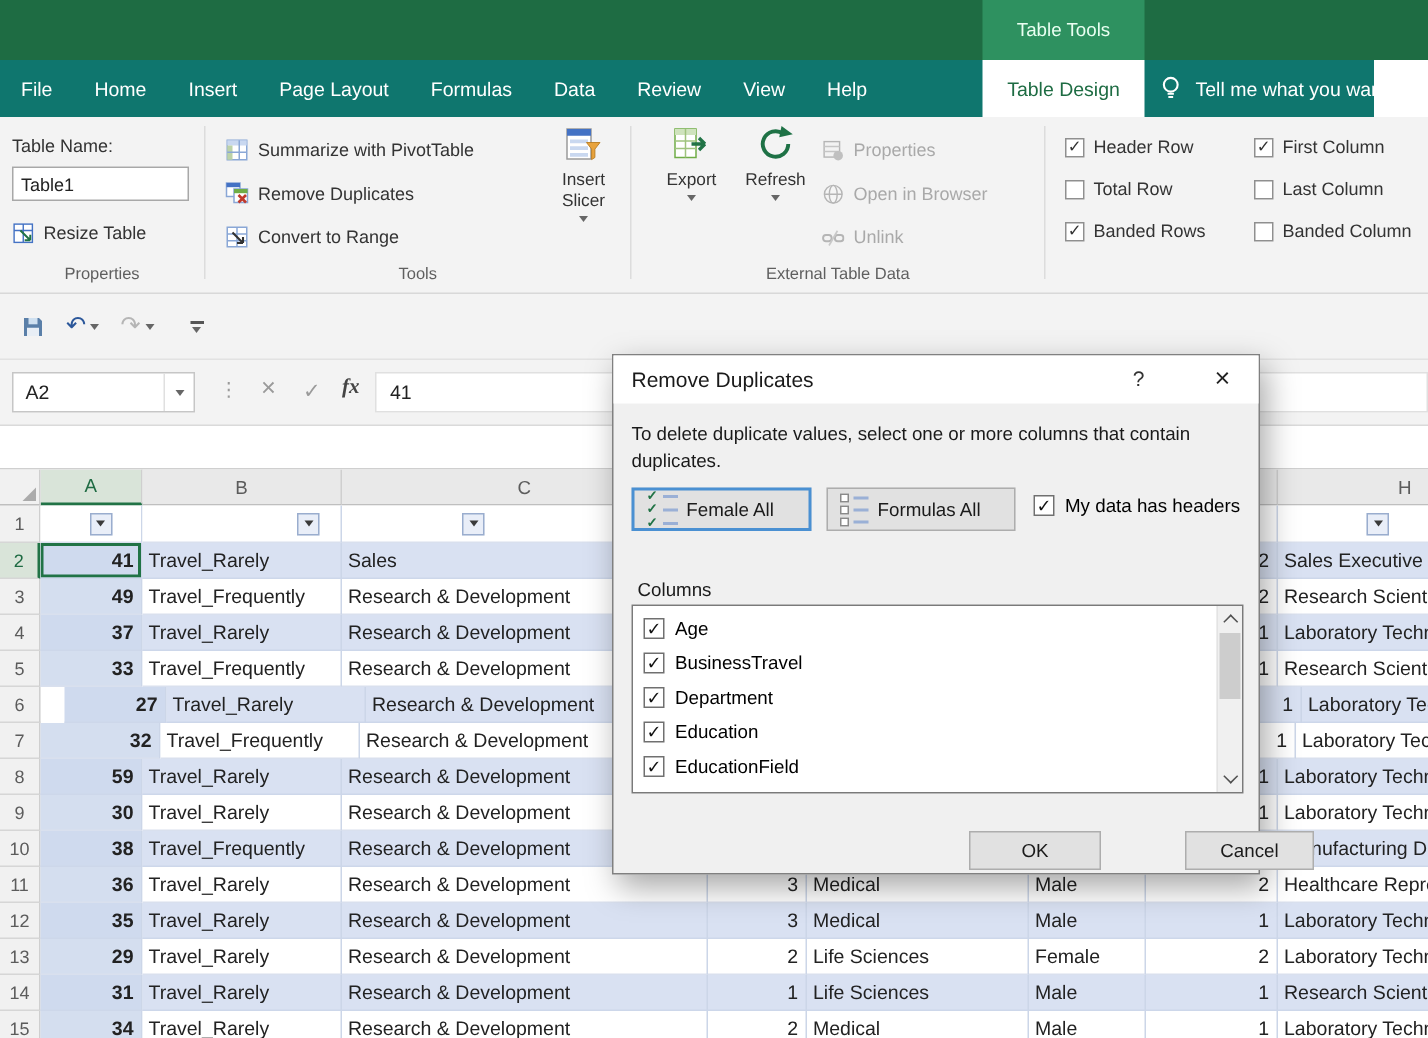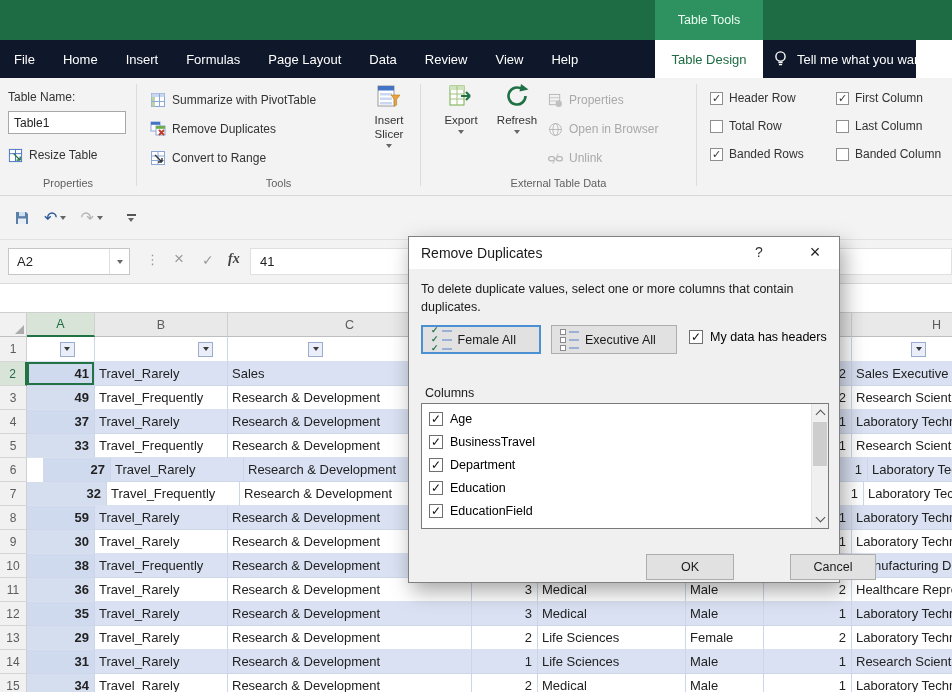--- a/index.html
+++ b/index.html
@@ -3,21 +3,21 @@
 <meta charset="utf-8">
 <style>
   * { margin:0; padding:0; box-sizing:border-box; }
   html,body { width:952px; height:692px; overflow:hidden; font-family:"Liberation Sans",sans-serif; background:#fff; position:relative; }
 
   
   .titlebar { position:absolute; left:0; top:0; width:952px; height:40px; background:#1e6c43; }
   .tt-block { position:absolute; left:655px; top:0; width:108px; height:40px; background:#2e9160; color:#eafff2; font-size:12.5px; display:flex; align-items:center; justify-content:center; }
 
   
-  .tabrow { position:absolute; left:0; top:40px; width:916px; height:38px; background:#0f172a; }
+  .tabrow { position:absolute; left:0; top:40px; width:916px; height:38px; background:#0f766e; }
   .tablist { display:flex; height:38px; }
   .tab { color:#fff; font-size:13px; padding:0 14px; display:flex; align-items:center; white-space:nowrap; cursor:default; }
   .tab.active { position:absolute; left:655px; top:0; width:108px; height:38px; background:#fff; color:#1e6c43; justify-content:center; padding:0; }
   .tellme { position:absolute; left:772px; top:0; height:38px; display:flex; align-items:center; gap:8px; color:#fff; font-size:13px; white-space:nowrap; }
 
   
   .ribbon { position:absolute; left:0; top:78px; width:952px; height:118px; background:#f3f3f3; border-bottom:1px solid #d8d8d8; font-size:12px; color:#333; overflow:hidden; }
   .rdiv { position:absolute; top:6px; height:102px; width:1px; background:#dcdcdc; }
   .glabel { position:absolute; top:99px; font-size:11px; color:#5f5f5f; text-align:center; white-space:nowrap; }
   .ritem { position:absolute; display:flex; align-items:center; gap:6px; height:22px; white-space:nowrap; cursor:default; }
@@ -108,22 +108,22 @@
 
 <div class="titlebar">
   <div class="tt-block">Table Tools</div>
 </div>
 
 <div class="tabrow">
   <div class="tablist">
       <div class="tab">File</div>
       <div class="tab">Home</div>
       <div class="tab">Insert</div>
+      <div class="tab">Page Layout</div>
       <div class="tab">Formulas</div>
-      <div class="tab">Page Layout</div>
       <div class="tab">Data</div>
       <div class="tab">Review</div>
       <div class="tab">View</div>
       <div class="tab">Help</div>
     </div>
   <div class="tab active">Table Design</div>
   <div class="tellme">
     <svg width="17" height="18" viewBox="0 0 17 18">
       <circle cx="8.5" cy="6.5" r="4.6" fill="none" stroke="#fff" stroke-width="1.4"></circle>
       <path d="M6.4 12.5 h4.2 M6.9 14.6 h3.2" stroke="#fff" stroke-width="1.3" fill="none"></path>
@@ -543,21 +543,21 @@
         </span>
       <span class="r">
           <span class="b"></span>
           <span class="l"></span>
         </span>
       <span class="r">
           <span class="b"></span>
           <span class="l"></span>
         </span>
     </span>
-    <span>Executive All</span>
+    <span>Formulas All</span>
   </div>
   <div class="hdrchk">
     <span class="dcb">✓</span>
     <span>My data has headers</span>
   </div>
 
   <div class="cols-label">Columns</div>
   <div class="listbox">
     <div>
         <div class="litem">

